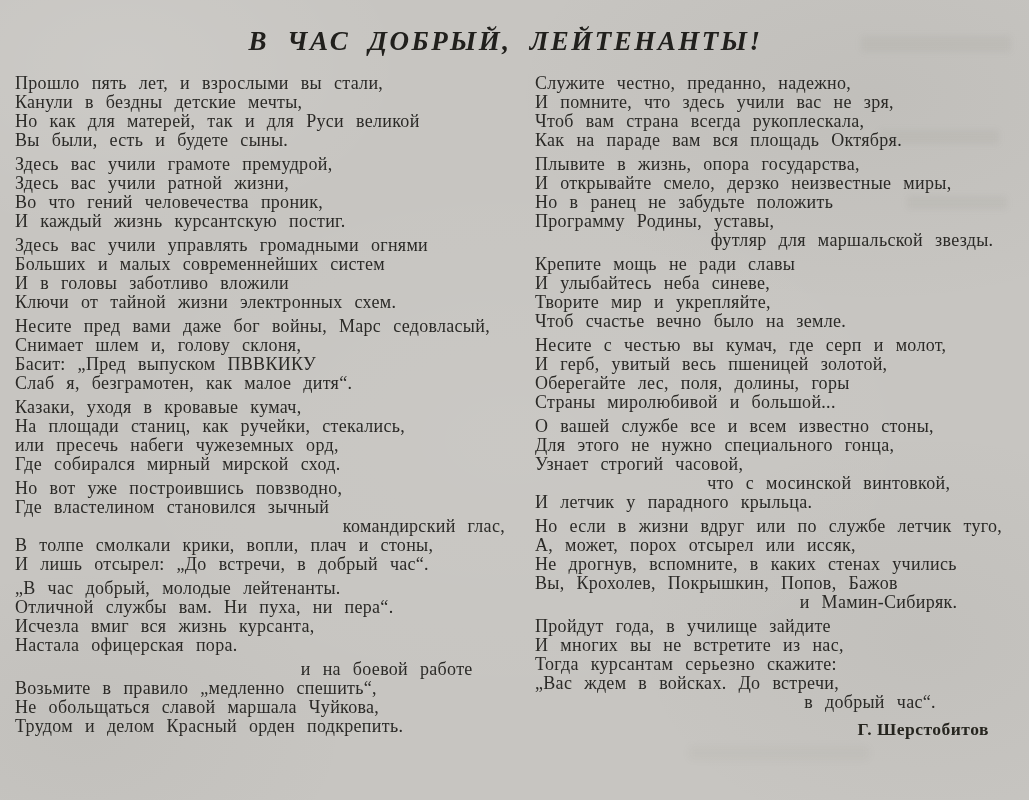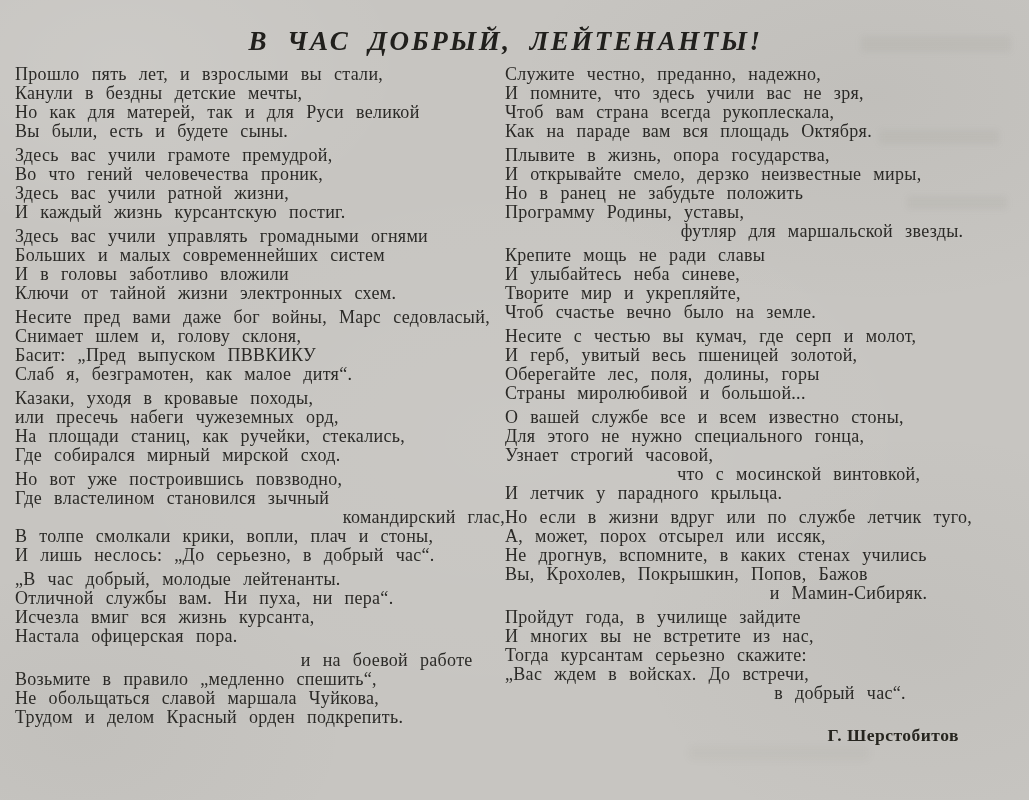--- a/index.html
+++ b/index.html
@@ -47,41 +47,42 @@
     text-align: center;
     font-size: 27px;
     font-weight: bold;
     font-style: italic;
     letter-spacing: 2.5px;
     word-spacing: 9px;
     color: #21201d;
   }
   .columns {
     position: absolute;
-    top: 65px;
+    top: 74px;
     left: 15px;
     right: 14px;
     display: flex;
+    gap: 30px;
   }
   .col      { flex: 0 0 auto; }
   .col-left { width: 490px; }
   .col-right{ width: 480px; }
 
   .stanza { margin: 0 0 5px 0; }
   .line {
     font-size: 18px;
     line-height: 19px;
     white-space: nowrap;
     word-spacing: 0.40em;
     letter-spacing: 0.3px;
   }
   .line.right { text-align: right; }
 
   .signature {
-    margin-top: 22px;
+    margin-top: 7px;
     padding-right: 26px;
     text-align: right;
     font-size: 17.5px;
     font-weight: bold;
     letter-spacing: 0.5px;
     color: #26251f;
   }
 </style>
 </head>
 <body>
@@ -97,48 +98,48 @@
   <div class="columns">
     <div class="col col-left" id="col-left">
         <div class="stanza">
           <div class="line">Прошло пять лет, и взрослыми вы стали,</div>
           <div class="line">Канули в бездны детские мечты,</div>
           <div class="line">Но как для матерей, так и для Руси великой</div>
           <div class="line">Вы были, есть и будете сыны.</div>
         </div>
         <div class="stanza">
           <div class="line">Здесь вас учили грамоте премудрой,</div>
+          <div class="line">Здесь вас учили ратной жизни,</div>
           <div class="line">Во что гений человечества проник,</div>
-          <div class="line">Здесь вас учили ратной жизни,</div>
           <div class="line">И каждый жизнь курсантскую постиг.</div>
         </div>
         <div class="stanza">
           <div class="line">Здесь вас учили управлять громадными огнями</div>
           <div class="line">Больших и малых современнейших систем</div>
           <div class="line">И в головы заботливо вложили</div>
           <div class="line">Ключи от тайной жизни электронных схем.</div>
         </div>
         <div class="stanza">
           <div class="line">Несите пред вами даже бог войны, Марс седовласый,</div>
           <div class="line">Снимает шлем и, голову склоня,</div>
           <div class="line">Басит: „Пред выпуском ПВВКИКУ</div>
           <div class="line">Слаб я, безграмотен, как малое дитя“.</div>
         </div>
         <div class="stanza">
-          <div class="line">Казаки, уходя в кровавые походы,</div>
+          <div class="line">Казаки, уходя в кровавые кумач,</div>
+          <div class="line">На площади станиц, как ручейки, стекались,</div>
           <div class="line">или пресечь набеги чужеземных орд,</div>
-          <div class="line">На площади станиц, как ручейки, стекались,</div>
           <div class="line">Где собирался мирный мирской сход.</div>
         </div>
         <div class="stanza">
           <div class="line">Но вот уже построившись повзводно,</div>
           <div class="line">Где властелином становился зычный</div>
           <div class="line right">командирский глас,</div>
           <div class="line">В толпе смолкали крики, вопли, плач и стоны,</div>
-          <div class="line">И лишь неслось: „До серьезно, в добрый час“.</div>
+          <div class="line">И лишь отсырел: „До встречи, в добрый час“.</div>
         </div>
         <div class="stanza">
           <div class="line">„В час добрый, молодые лейтенанты.</div>
           <div class="line">Отличной службы вам. Ни пуха, ни пера“.</div>
           <div class="line">Исчезла вмиг вся жизнь курсанта,</div>
           <div class="line">Настала офицерская пора.</div>
         </div>
         <div class="stanza">
           <div class="line right" style="padding-right: 1.8em;">и на боевой работе</div>
           <div class="line">Возьмите в правило „медленно спешить“,</div>

